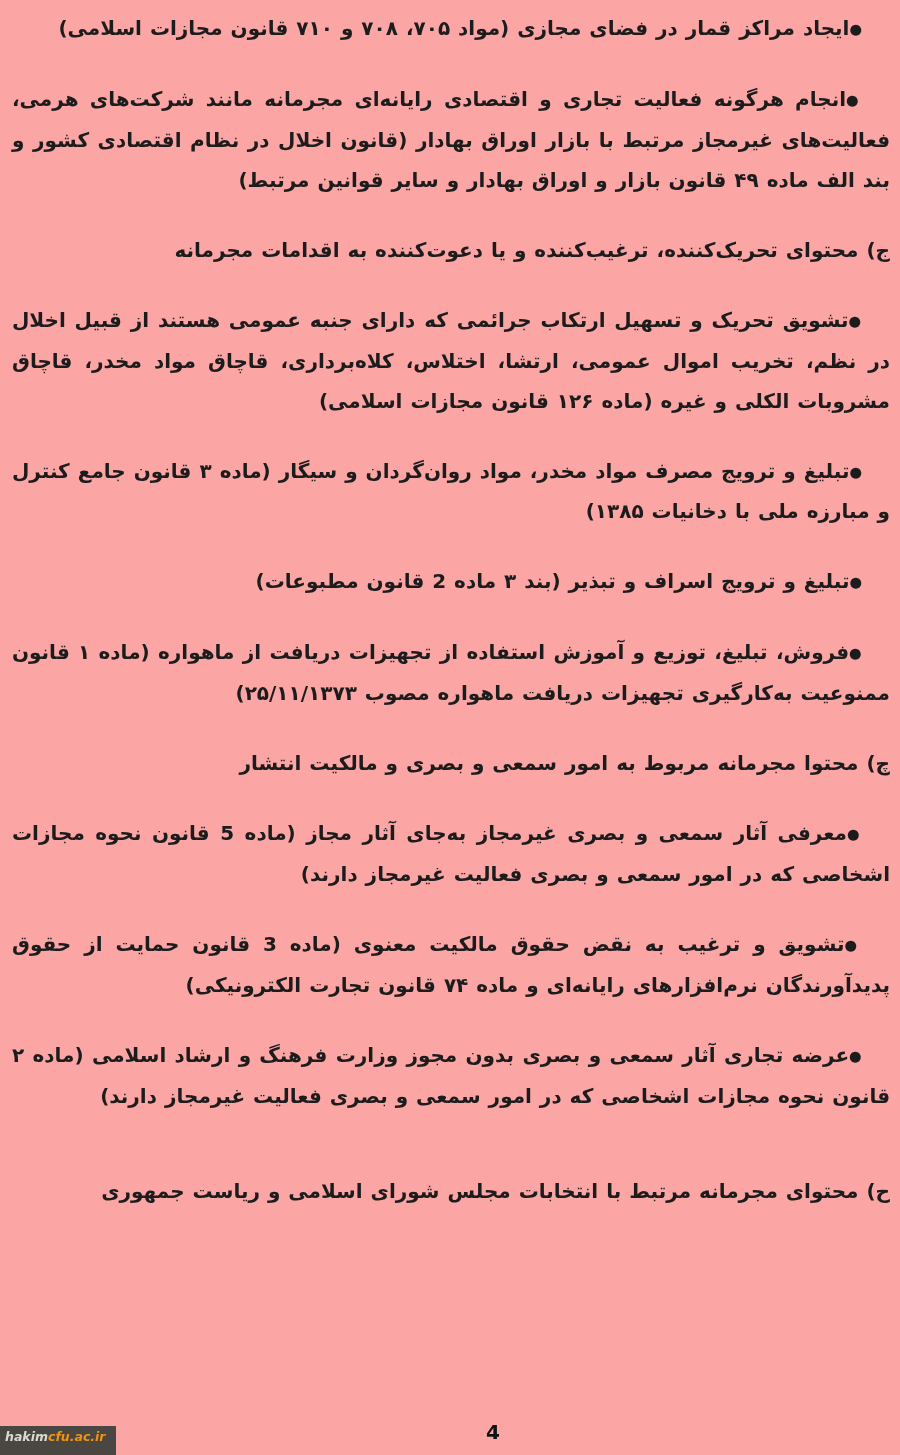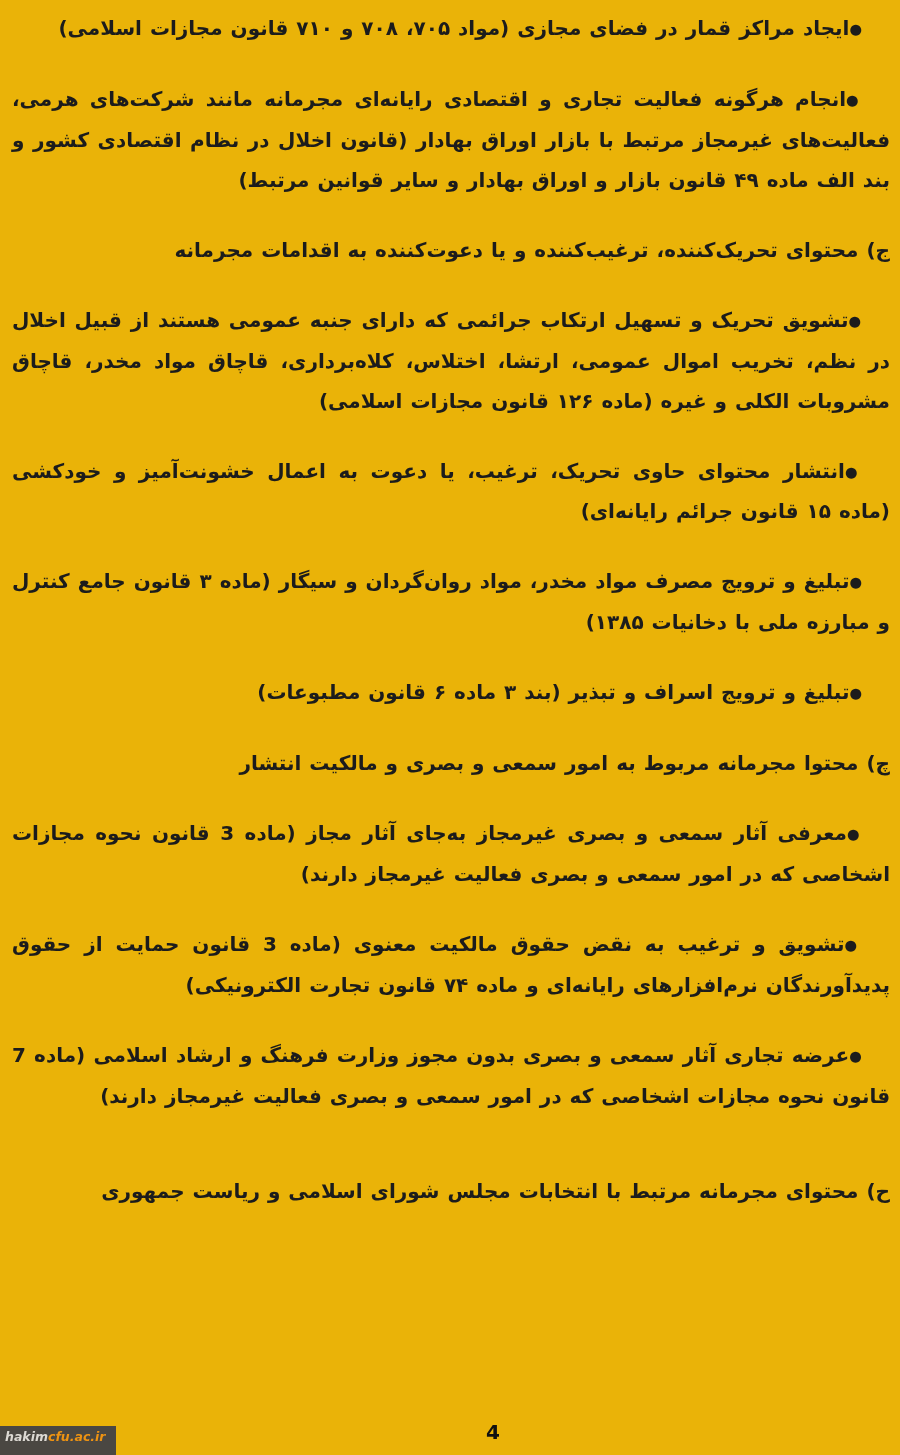--- a/index.html
+++ b/index.html
@@ -67,34 +67,34 @@
     font-style: italic;
     font-weight: 700;
     font-size: 12.5px;
     font-family: "DejaVu Sans", sans-serif;
     white-space: nowrap;
   }
 </style>
 </head>
 <body>
 
-<div class="page" style="background: #eab308; color: rgb(28, 28, 28);">
+<div class="page" style="background: #fca5a5; color: rgb(28, 28, 28);">
 
   <div class="content">
       <p class="para bullet"><span class="bullet-glyph">●</span><span>ایجاد مراکز قمار در فضای مجازی (مواد ۷۰۵، ۷۰۸ و ۷۱۰ قانون مجازات اسلامی)</span></p>
       <p class="para bullet"><span class="bullet-glyph">●</span><span>انجام هرگونه فعالیت تجاری و اقتصادی رایانه‌ای مجرمانه مانند شرکت‌های هرمی، فعالیت‌های غیرمجاز مرتبط با بازار اوراق بهادار (قانون اخلال در نظام اقتصادی کشور و بند الف ماده ۴۹ قانون بازار و اوراق بهادار و سایر قوانین مرتبط)</span></p>
       <p class="para header"><span>ج) محتوای تحریک‌کننده، ترغیب‌کننده و یا دعوت‌کننده به اقدامات مجرمانه</span></p>
       <p class="para bullet"><span class="bullet-glyph">●</span><span>تشویق تحریک و تسهیل ارتکاب جرائمی که دارای جنبه عمومی هستند از قبیل اخلال در نظم، تخریب اموال عمومی، ارتشا، اختلاس، کلاه‌برداری، قاچاق مواد مخدر، قاچاق مشروبات الکلی و غیره (ماده ۱۲۶ قانون مجازات اسلامی)</span></p>
-      <p class="para bullet"><span class="bullet-glyph">●</span><span>انتشار محتوای حاوی تحریک، ترغیب، یا دعوت به اعمال خشونت‌آمیز و خودکشی (ماده ۱۵ قانون جرائم رایانه‌ای)</span></p>
       <p class="para bullet"><span class="bullet-glyph">●</span><span>تبلیغ و ترویج مصرف مواد مخدر، مواد روان‌گردان و سیگار (ماده ۳ قانون جامع کنترل و مبارزه ملی با دخانیات ۱۳۸۵)</span></p>
-      <p class="para bullet"><span class="bullet-glyph">●</span><span>تبلیغ و ترویج اسراف و تبذیر (بند ۳ ماده ۶ قانون مطبوعات)</span></p>
+      <p class="para bullet"><span class="bullet-glyph">●</span><span>تبلیغ و ترویج اسراف و تبذیر (بند ۳ ماده 2 قانون مطبوعات)</span></p>
+      <p class="para bullet"><span class="bullet-glyph">●</span><span>فروش، تبلیغ، توزیع و آموزش استفاده از تجهیزات دریافت از ماهواره (ماده ۱ قانون ممنوعیت به‌کارگیری تجهیزات دریافت ماهواره مصوب ۲۵/۱۱/۱۳۷۳)</span></p>
       <p class="para header"><span>چ) محتوا مجرمانه مربوط به امور سمعی و بصری و مالکیت انتشار</span></p>
-      <p class="para bullet"><span class="bullet-glyph">●</span><span>معرفی آثار سمعی و بصری غیرمجاز به‌جای آثار مجاز (ماده 3 قانون نحوه مجازات اشخاصی که در امور سمعی و بصری فعالیت غیرمجاز دارند)</span></p>
+      <p class="para bullet"><span class="bullet-glyph">●</span><span>معرفی آثار سمعی و بصری غیرمجاز به‌جای آثار مجاز (ماده 5 قانون نحوه مجازات اشخاصی که در امور سمعی و بصری فعالیت غیرمجاز دارند)</span></p>
       <p class="para bullet"><span class="bullet-glyph">●</span><span>تشویق و ترغیب به نقض حقوق مالکیت معنوی (ماده 3 قانون حمایت از حقوق پدیدآورندگان نرم‌افزارهای رایانه‌ای و ماده ۷۴ قانون تجارت الکترونیکی)</span></p>
-      <p class="para bullet"><span class="bullet-glyph">●</span><span>عرضه تجاری آثار سمعی و بصری بدون مجوز وزارت فرهنگ و ارشاد اسلامی (ماده 7 قانون نحوه مجازات اشخاصی که در امور سمعی و بصری فعالیت غیرمجاز دارند)</span></p>
+      <p class="para bullet"><span class="bullet-glyph">●</span><span>عرضه تجاری آثار سمعی و بصری بدون مجوز وزارت فرهنگ و ارشاد اسلامی (ماده ۲ قانون نحوه مجازات اشخاصی که در امور سمعی و بصری فعالیت غیرمجاز دارند)</span></p>
       <p class="para header extra-gap"><span>ح) محتوای مجرمانه مرتبط با انتخابات مجلس شورای اسلامی و ریاست جمهوری</span></p>
     </div>
 
   <div class="page-number">4</div>
 
   <div class="watermark" style="background: rgb(74, 71, 66);"><span style="color: rgb(220, 217, 211);">hakim</span><span class="domain" style="color: rgb(238, 147, 18);">cfu.ac.ir</span></div>
 
 </div>
 
 </body></html>

